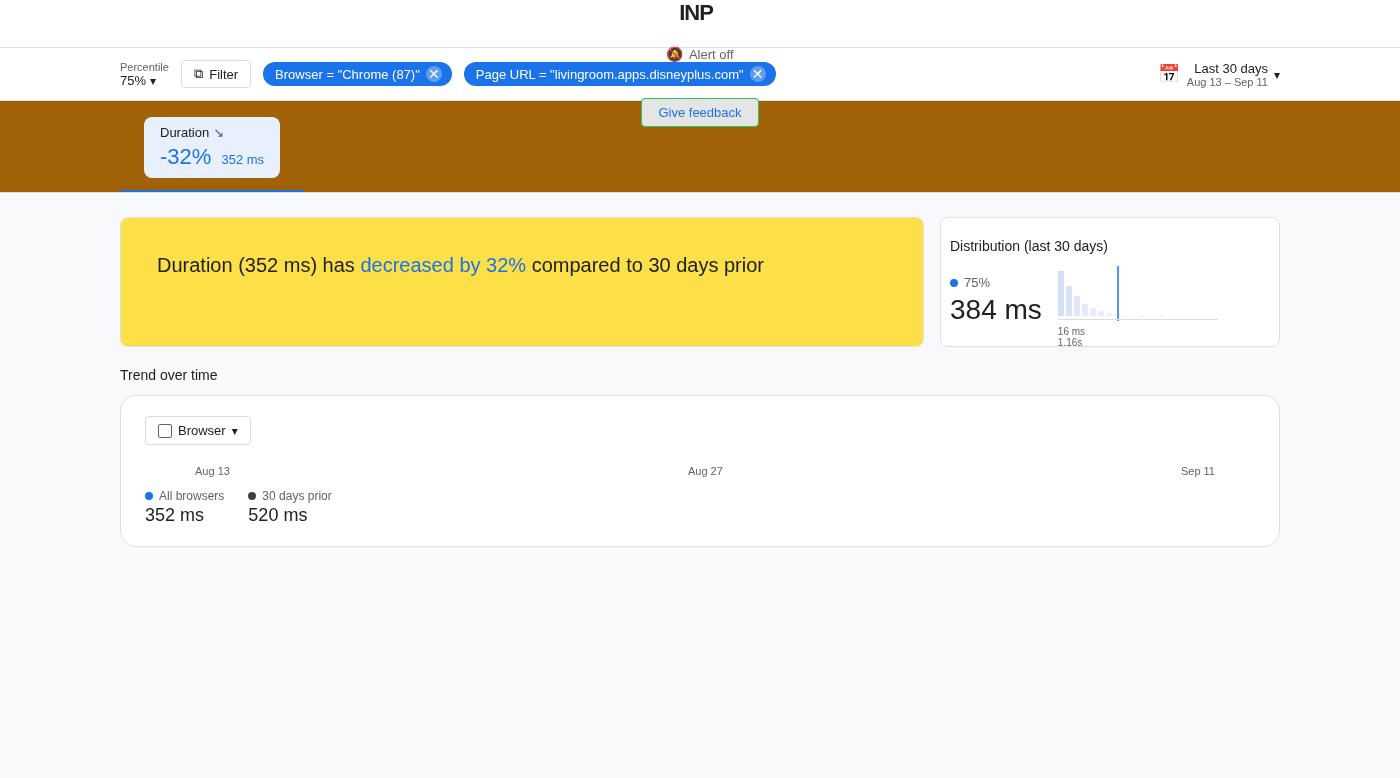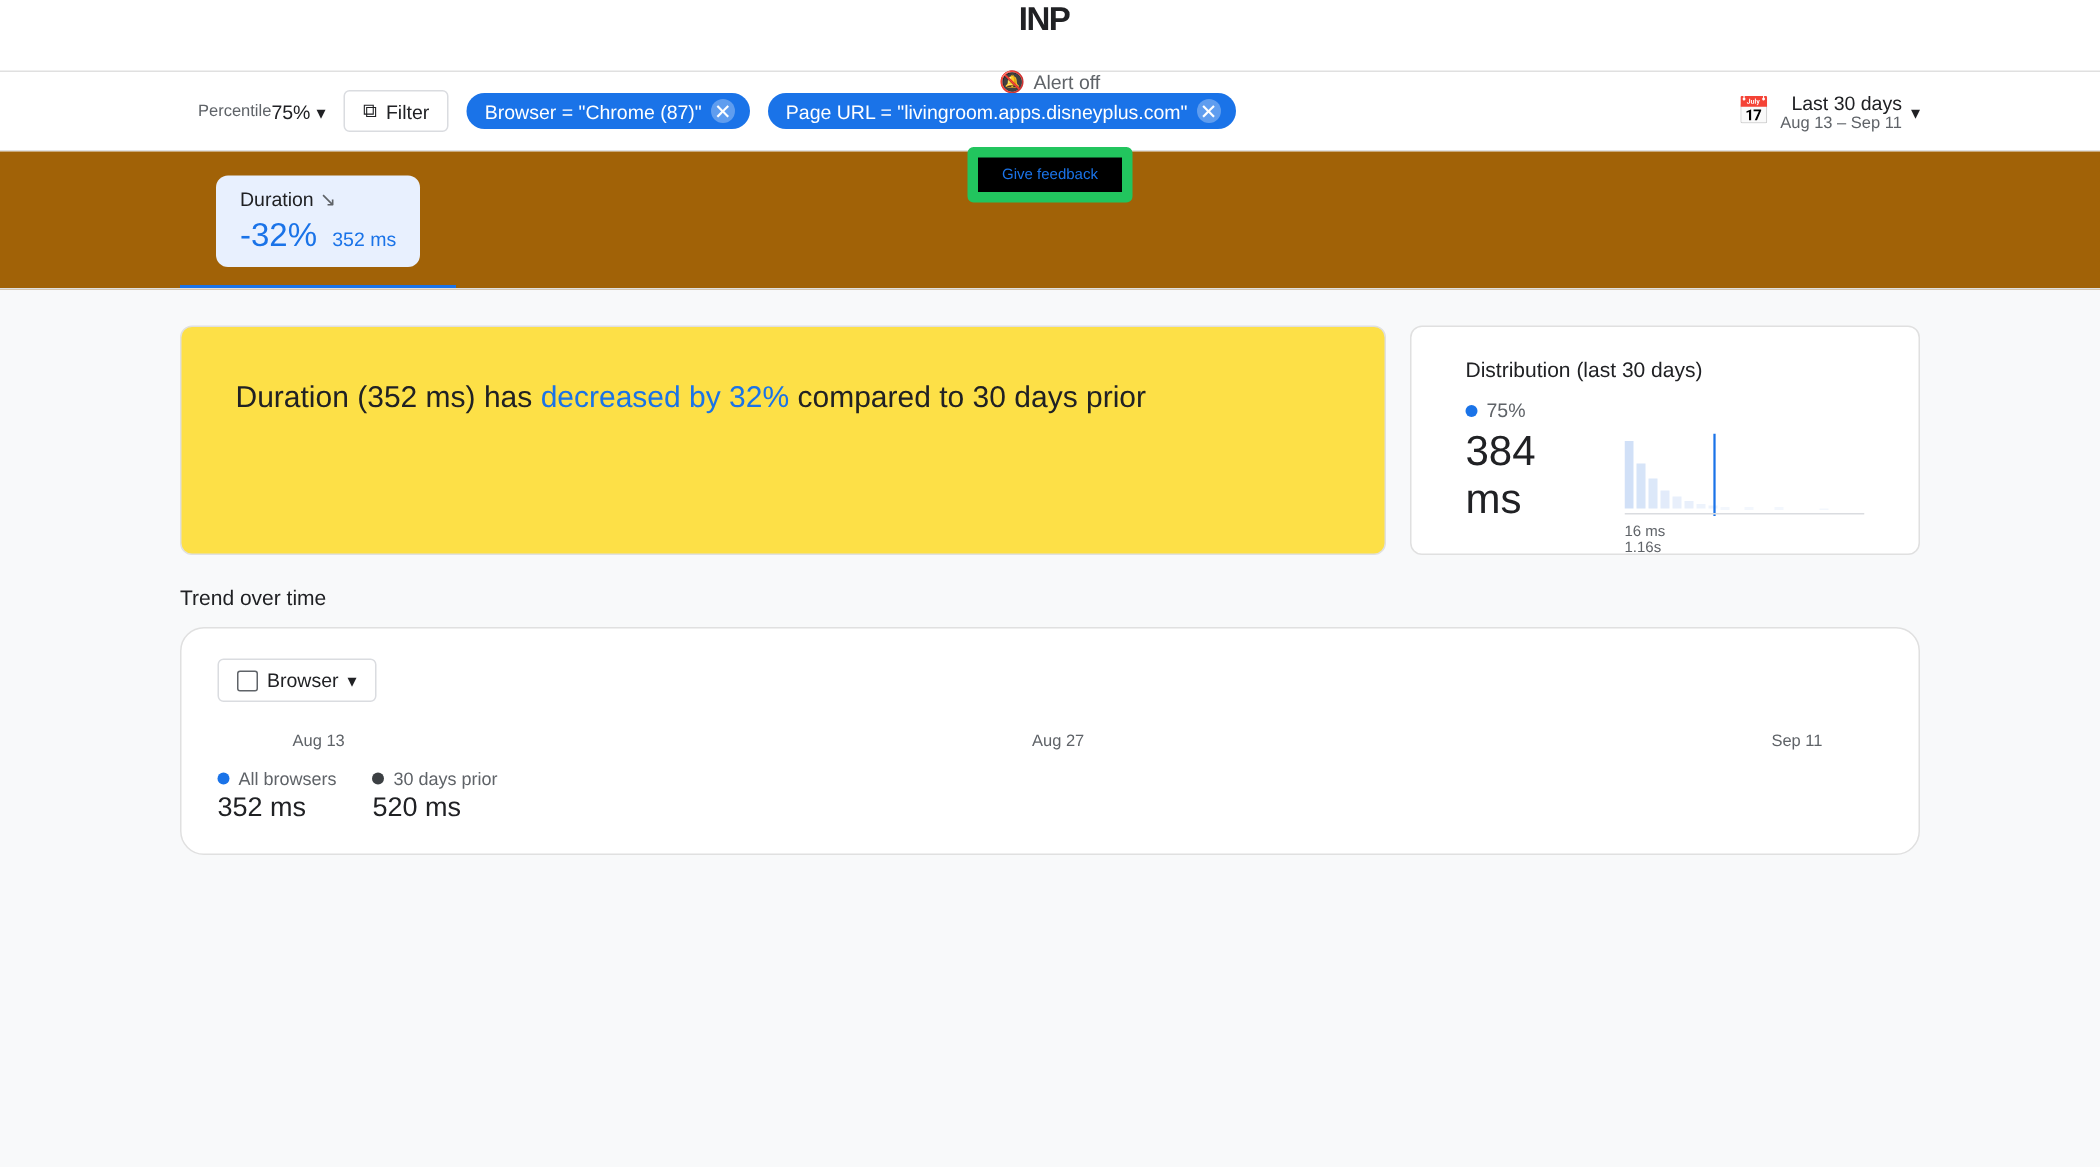--- a/index.html
+++ b/index.html
@@ -31,44 +31,44 @@
       color: #5f6368;
       background: none;
       border: none;
       cursor: pointer;
       padding: 4px 8px;
       border-radius: 4px;
     }
     .bell-icon { font-size: 14px; color: #5f6368; }
     .spacer { flex: 1; }
     .give-feedback-btn {
-      border: 7px solid #22c55e;
+      border: 1px solid #22c55e;
       color: #1a73e8;
-      background: #000000;
+      background: #e5e5e5;
       padding: 6px 16px;
       border-radius: 4px;
-      font-size: 10px;
+      font-size: 13px;
       font-weight: 500;
       cursor: pointer;
     }
 
     
     .filter-bar {
       display: flex;
       align-items: center;
       background: #fff;
       padding: 12px 120px;
       gap: 12px;
       border-bottom: 1px solid #e0e0e0;
     }
     .percentile-selector {
       display: flex;
-      align-items: center;
-      cursor: pointer;
-      margin-left: 12px;
+      flex-direction: column;
+      align-items: flex-start;
+      cursor: pointer;
     }
     .percentile-label {
       font-size: 11px;
       color: #5f6368;
     }
     .percentile-value {
       display: flex;
       align-items: center;
       gap: 4px;
       font-size: 13px;
@@ -199,21 +199,21 @@
       font-weight: 500;
     }
 
     
     .distribution-card {
       width: 340px;
       min-width: 300px;
       background: #fff;
       border-radius: 8px;
       border: 1px solid #e0e0e0;
-      padding: 20px 36px;
+      padding: 20px 9px;
     }
     .dist-title {
       font-size: 14px;
       color: #202124;
       margin-bottom: 12px;
       font-weight: 400;
     }
     .dist-content {
       display: flex;
       align-items: flex-end;

